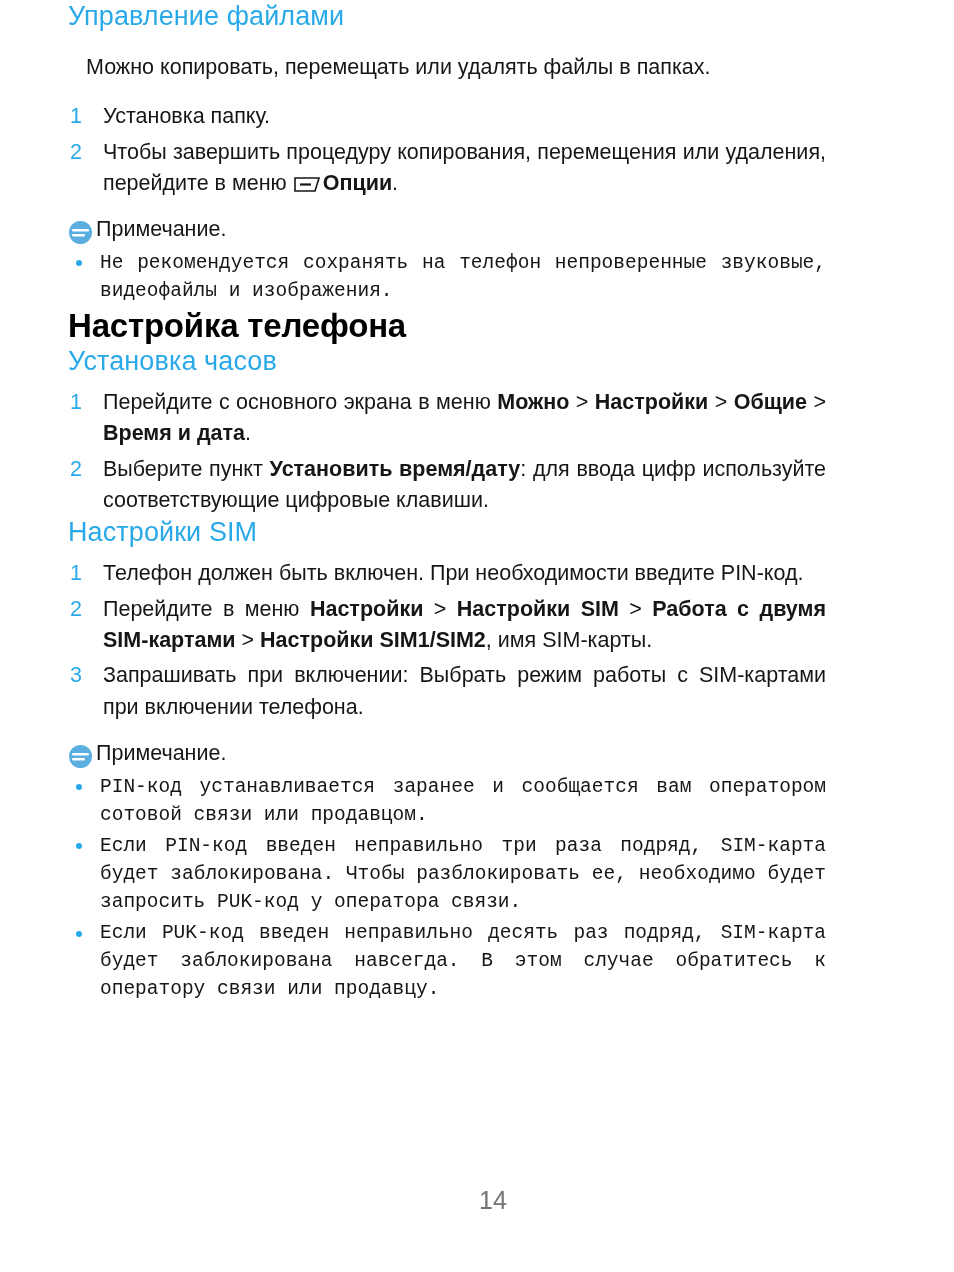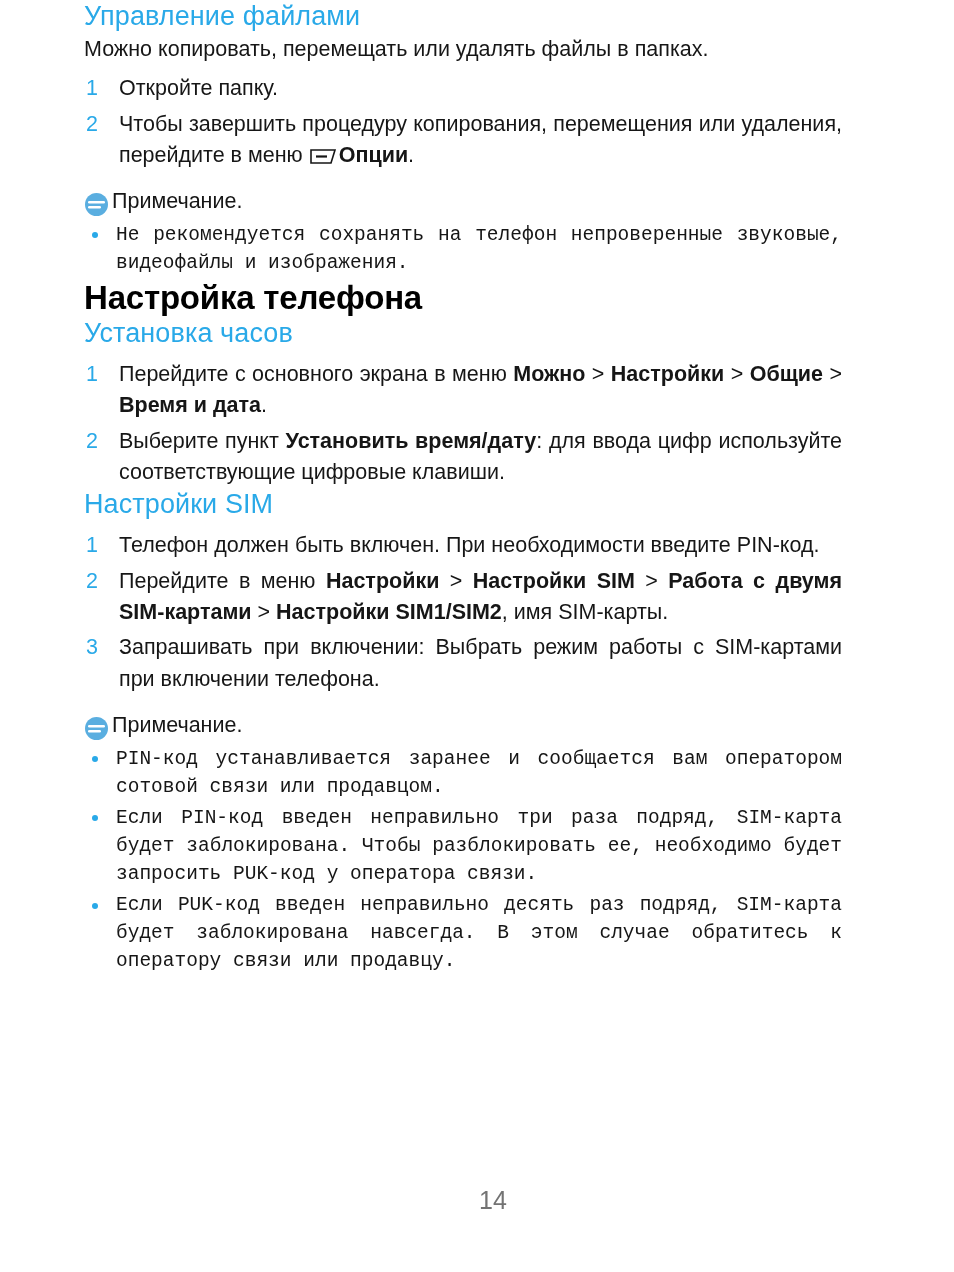--- a/index.html
+++ b/index.html
@@ -11,21 +11,21 @@
   body {
     width: 954px;
     height: 1272px;
     font-family: "Liberation Sans", "DejaVu Sans", sans-serif;
     color: #000000;
     position: relative;
     overflow: hidden;
   }
   .page {
     position: absolute;
-    left: 84px;
+    left: 68px;
     top: 0;
     width: 758px;
     height: 1272px;
   }
 
   
   h2.section-title {
     font-size: 27px;
     font-weight: 400;
     color: #29a9e8;
@@ -46,21 +46,21 @@
     padding: 0;
     line-height: 1.2;
     letter-spacing: -0.2px;
   }
   .chapter-wrap { }
 
   
   p.body-text {
     font-size: 21.5px;
     line-height: 1.46;
-    margin: 0;
+    margin: 18px;
     padding: 0;
     text-align: justify;
     text-justify: inter-word;
     color: #161616;
   }
   .p-gap { margin-top: 11px; }
   .p-gap2 { margin-top: 14px; }
 
   
   ol.num-list {
@@ -163,21 +163,21 @@
 
 <div class="page">
 
   <h2 class="section-title sec-gap-top">Управление файлами</h2>
 
   <p class="body-text p-gap">Можно копировать, перемещать или удалять файлы в папках.</p>
 
   <ol class="num-list num-list-tight">
     <li>
       <span class="marker">1</span>
-      <span>Откройте папку.</span>
+      <span>Установка папку.</span>
     </li>
     <li>
       <span class="marker">2</span>
       <span>Чтобы завершить процедуру копирования, перемещения или удаления, перейдите в меню </span><span class="softkey-icon"><svg width="26" height="15" viewBox="0 0 26 15" xmlns="http://www.w3.org/2000/svg">
             <path d="M1 1 H21 L25 1 L21 14 H1 Z" fill="none" stroke="#161616" stroke-width="1.6"></path>
             <line x1="6" y1="7.5" x2="17" y2="7.5" stroke="#161616" stroke-width="2.2"></line>
           </svg></span><span class="b">Опции</span><span>.</span>
     </li>
   </ol>
 

